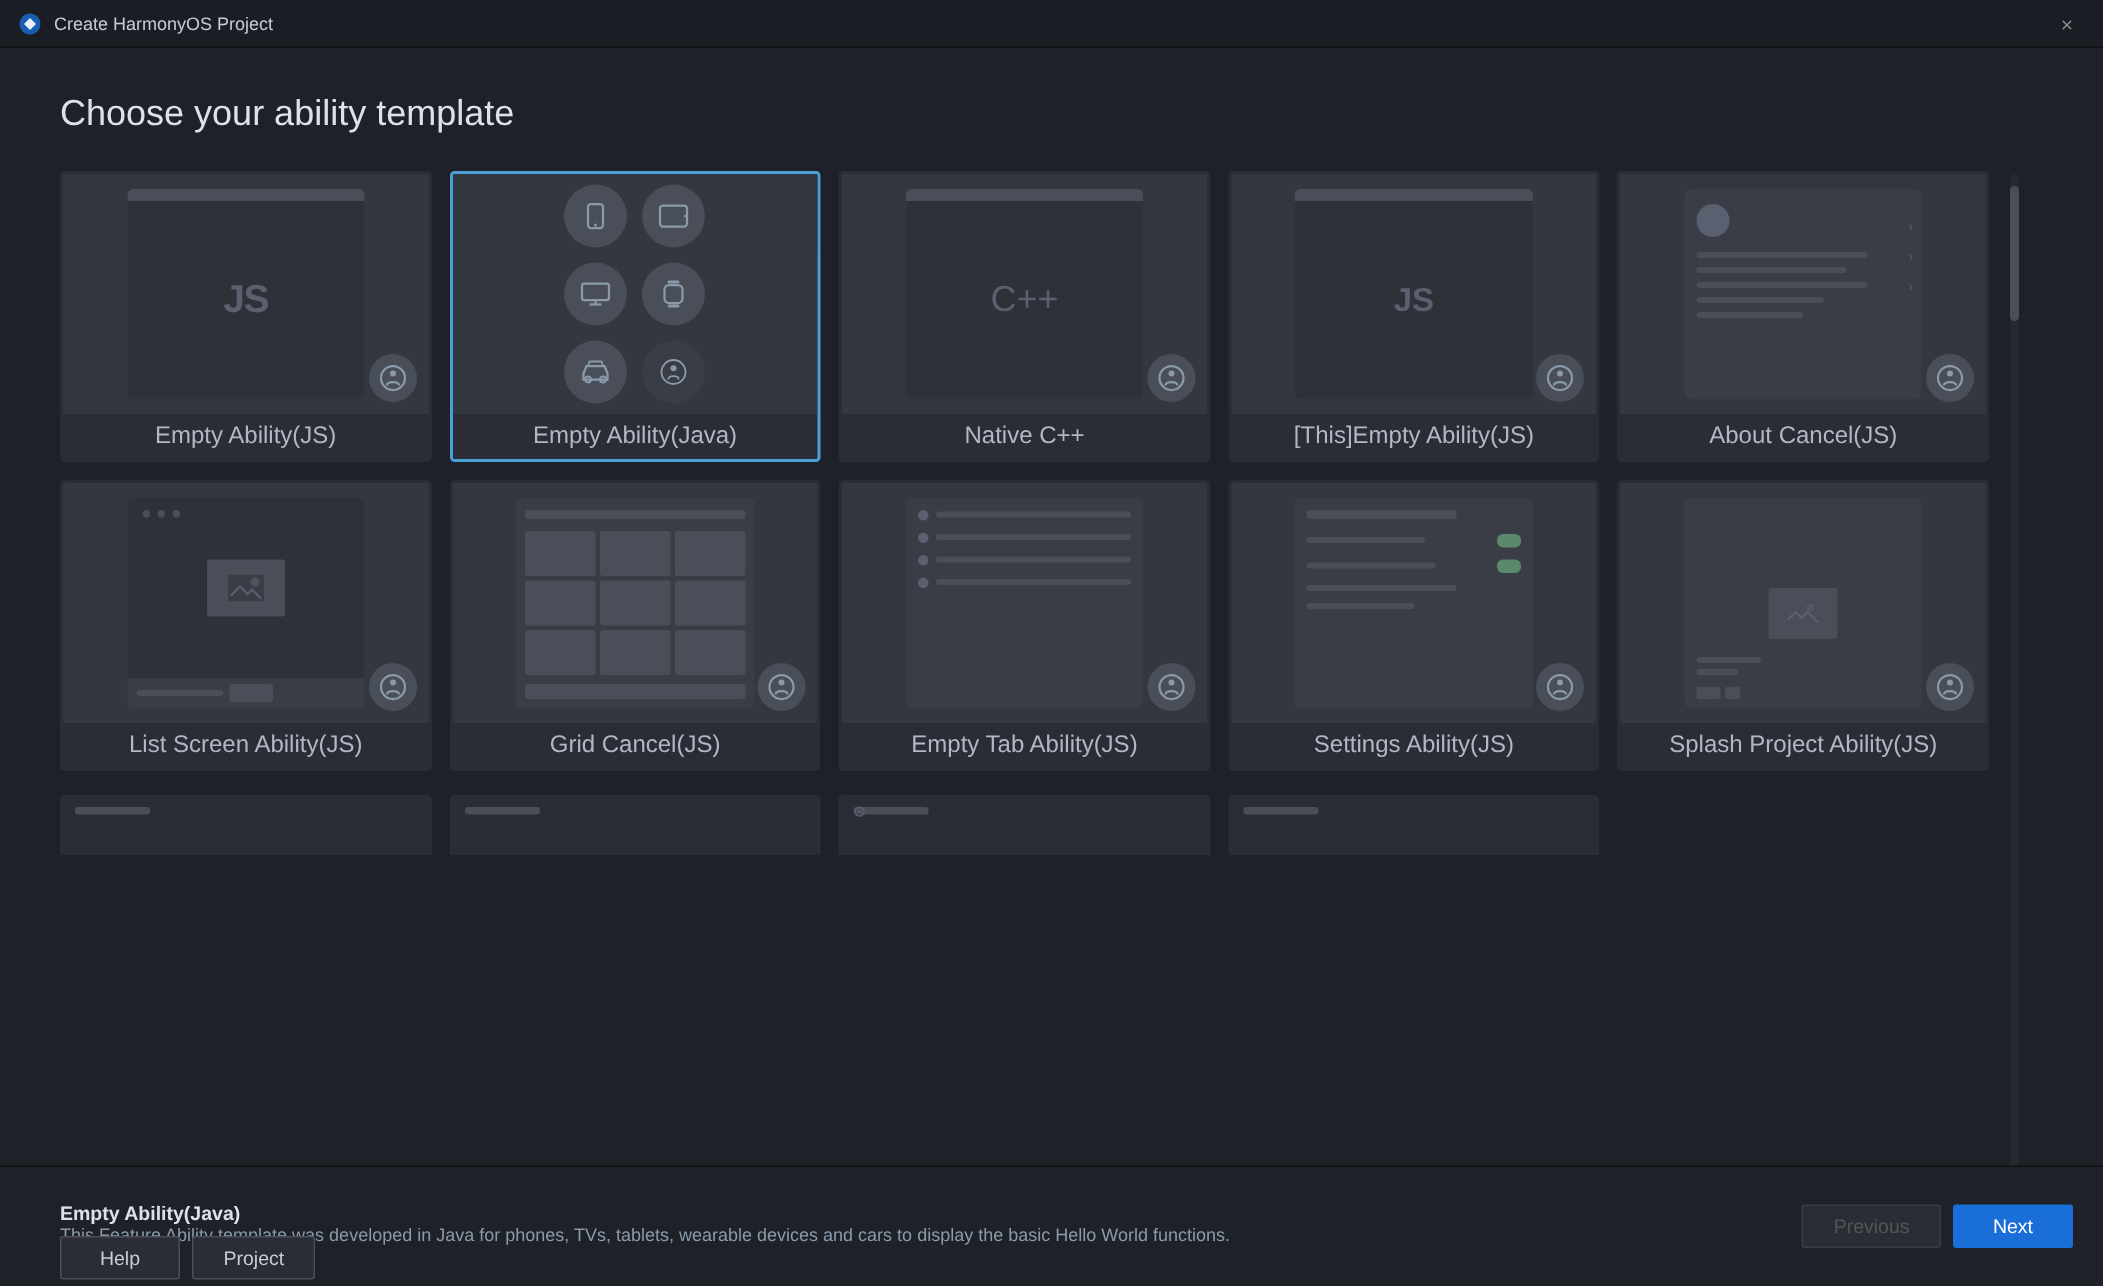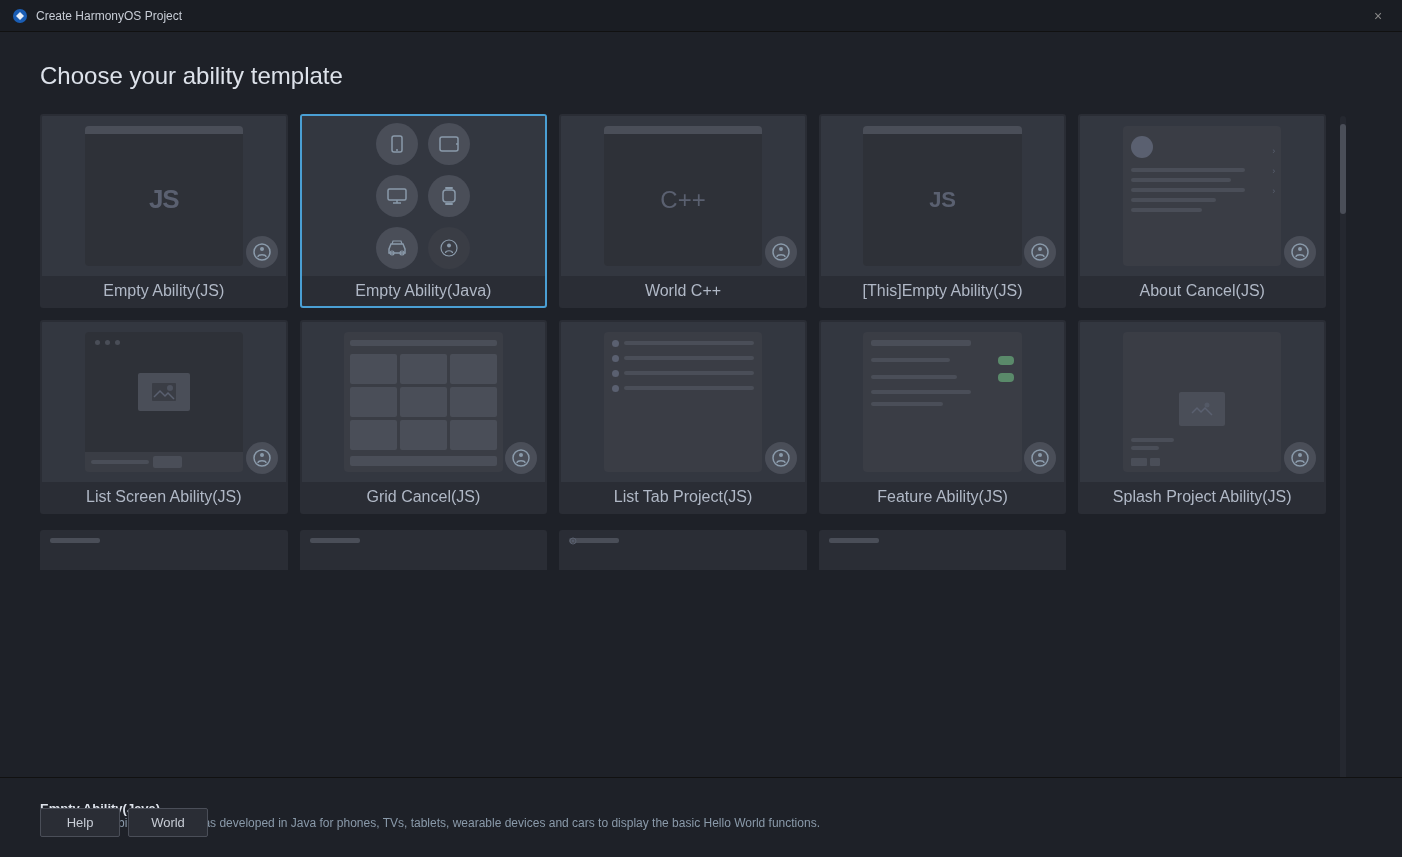--- a/index.html
+++ b/index.html
@@ -201,21 +201,21 @@
       align-items: center;
       gap: 8px;
       padding-right: 20px;
     }
     .footer-btn-left {
       display: flex;
       align-items: center;
       gap: 8px;
       position: absolute;
       left: 40px;
-      bottom: 20px;
+      bottom: 4px;
     }
     .btn {
       padding: 6px 20px;
       border: 1px solid #4a4e58;
       background: #2a2d35;
       color: #c8cdd6;
       cursor: pointer;
       font-size: 13px;
       border-radius: 2px;
       min-width: 80px;
@@ -361,21 +361,21 @@
               </div>
             </div>
             <div class="harmony-badge">
               <svg viewBox="0 0 20 20" fill="none">
                 <circle cx="10" cy="10" r="8" stroke="#8a9aaa" stroke-width="1.5" fill="none"></circle>
                 <circle cx="10" cy="7" r="2" fill="#8a9aaa"></circle>
                 <path d="M6 15 C6 12 14 12 14 15" stroke="#8a9aaa" stroke-width="1.5" fill="none"></path>
               </svg>
             </div>
           </div>
-          <div class="template-name">World C++</div>
+          <div class="template-name">Native C++</div>
         </div>
 
         <div class="template-card">
           <div class="template-preview">
             <div style="width:65%;height:88%;background:#3a3d45;border-radius:4px;display:flex;flex-direction:column;overflow:hidden;position:relative;">
               <div style="height:8px;background:#4a4e58;flex-shrink:0;"></div>
               <div style="flex:1;background:#2e3138;display:flex;align-items:center;justify-content:center;">
                 <span style="font-size:22px;font-weight:bold;color:#5a6070;">JS</span>
               </div>
             </div>
@@ -500,21 +500,21 @@
               </div>
             </div>
             <div class="harmony-badge">
               <svg viewBox="0 0 20 20" fill="none">
                 <circle cx="10" cy="10" r="8" stroke="#8a9aaa" stroke-width="1.5" fill="none"></circle>
                 <circle cx="10" cy="7" r="2" fill="#8a9aaa"></circle>
                 <path d="M6 15 C6 12 14 12 14 15" stroke="#8a9aaa" stroke-width="1.5" fill="none"></path>
               </svg>
             </div>
           </div>
-          <div class="template-name">List Tab Project(JS)</div>
+          <div class="template-name">Empty Tab Ability(JS)</div>
         </div>
 
         <div class="template-card">
           <div class="template-preview">
             <div style="width:65%;height:88%;background:#3a3d45;border-radius:4px;display:flex;flex-direction:column;overflow:hidden;padding:8px 8px 6px;">
               <div style="height:6px;width:70%;background:#4a4e58;border-radius:2px;margin-bottom:10px;"></div>
               <div style="display:flex;flex-direction:column;gap:8px;flex:1;">
                 <div style="display:flex;align-items:center;justify-content:space-between;">
                   <div style="height:4px;width:55%;background:#4a4e58;border-radius:2px;"></div>
                   <div style="width:16px;height:9px;background:#5a8a6a;border-radius:4px;"></div>
@@ -528,21 +528,21 @@
               </div>
             </div>
             <div class="harmony-badge">
               <svg viewBox="0 0 20 20" fill="none">
                 <circle cx="10" cy="10" r="8" stroke="#8a9aaa" stroke-width="1.5" fill="none"></circle>
                 <circle cx="10" cy="7" r="2" fill="#8a9aaa"></circle>
                 <path d="M6 15 C6 12 14 12 14 15" stroke="#8a9aaa" stroke-width="1.5" fill="none"></path>
               </svg>
             </div>
           </div>
-          <div class="template-name">Feature Ability(JS)</div>
+          <div class="template-name">Settings Ability(JS)</div>
         </div>
 
         <div class="template-card">
           <div class="template-preview">
             <div style="width:65%;height:88%;background:#3a3d45;border-radius:4px;display:flex;flex-direction:column;overflow:hidden;padding:8px 8px 6px;align-items:flex-start;justify-content:flex-end;">
               <div style="align-self:center;margin-bottom:12px;">
                 <div style="width:46px;height:34px;background:#4a4e58;border-radius:2px;display:flex;align-items:center;justify-content:center;">
                   <svg width="24" height="16" viewBox="0 0 24 16" fill="none">
                     <path d="M2 12 L7 7 L11 11 L15 7 L22 14" stroke="#5a6070" stroke-width="1.5" fill="none"></path>
                     <circle cx="17" cy="4" r="2.5" fill="#5a6070" opacity="0.6"></circle>
@@ -601,16 +601,20 @@
 </div>
 
 <div class="footer" style="position:absolute;bottom:0;left:0;right:0;height:80px;border-top:1px solid #111;background:#1e2128;display:flex;flex-direction:column;justify-content:center;padding:0 40px;">
   <div class="selected-info">
     <div class="selected-name">Empty Ability(Java)</div>
     <div class="selected-desc">This Feature Ability template was developed in Java for phones, TVs, tablets, wearable devices and cars to display the basic Hello World functions.</div>
   </div>
 
   <div class="footer-btn-left">
     <button class="btn">Help</button>
-    <button class="btn">World</button>
+    <button class="btn">Project</button>
   </div>
 
+  <div class="footer-buttons">
+    <button class="btn btn-disabled">Previous</button>
+    <button class="btn btn-primary">Next</button>
+  </div>
 </div>
 
 </body></html>

